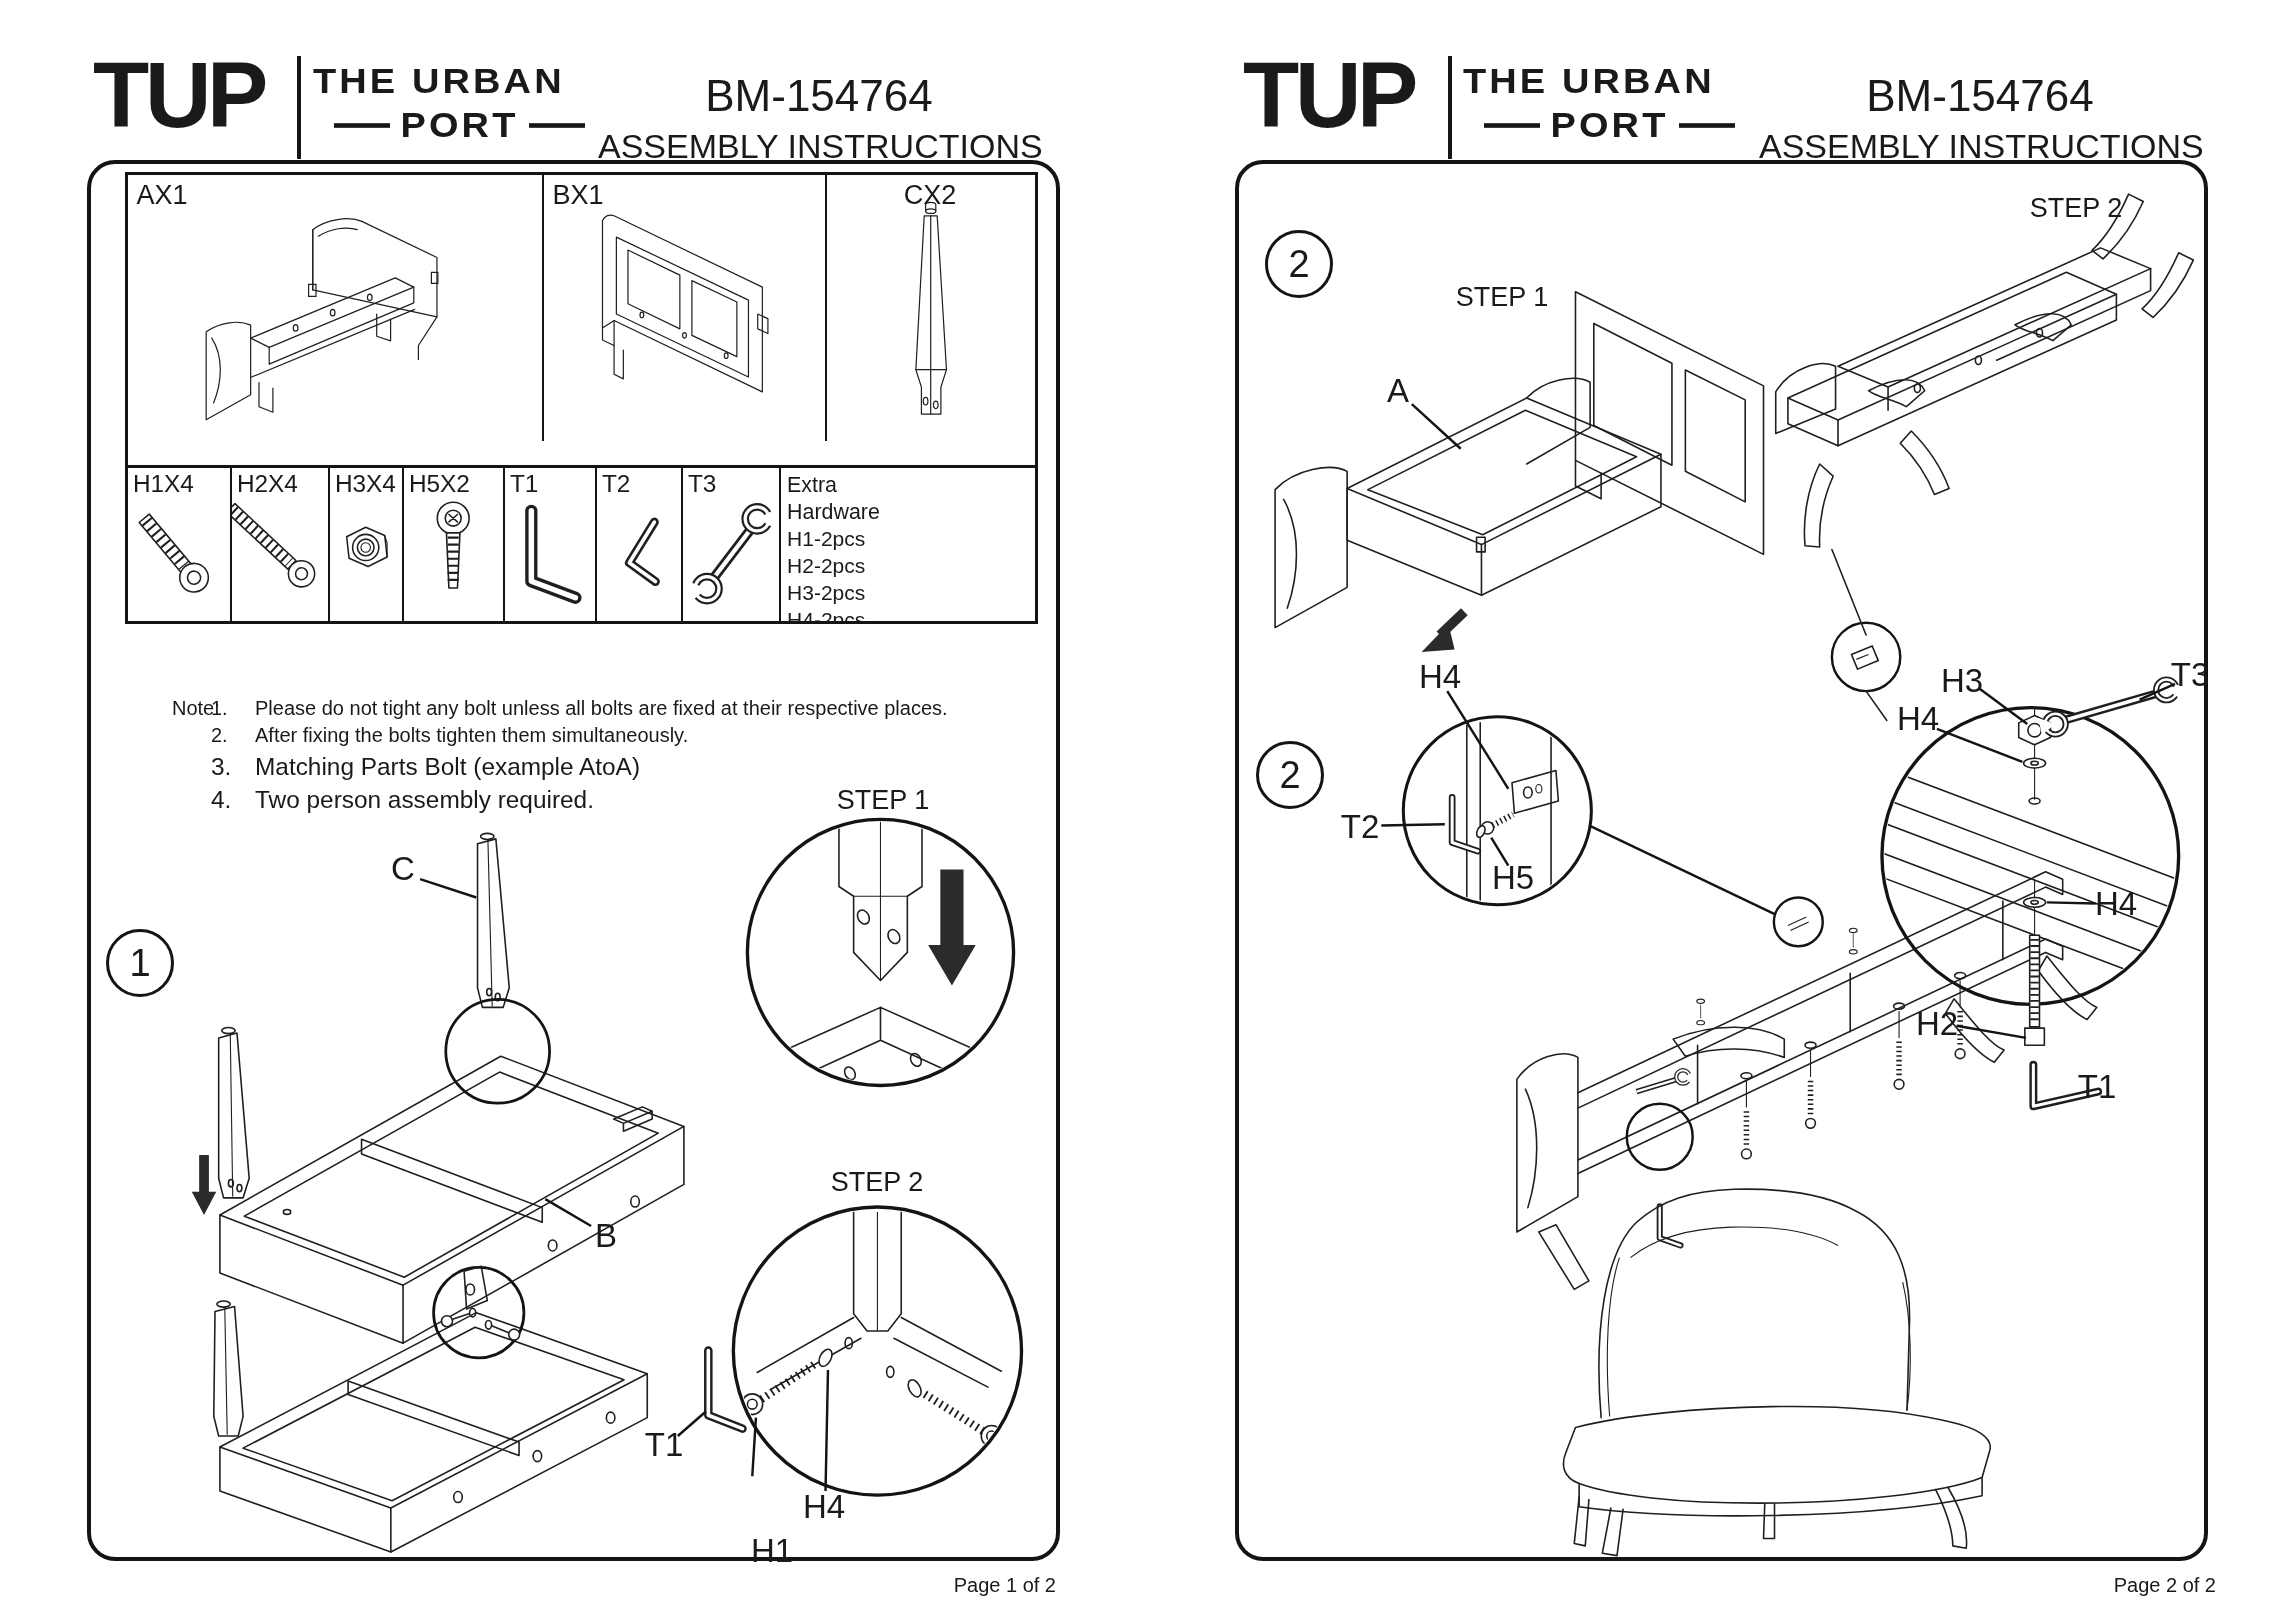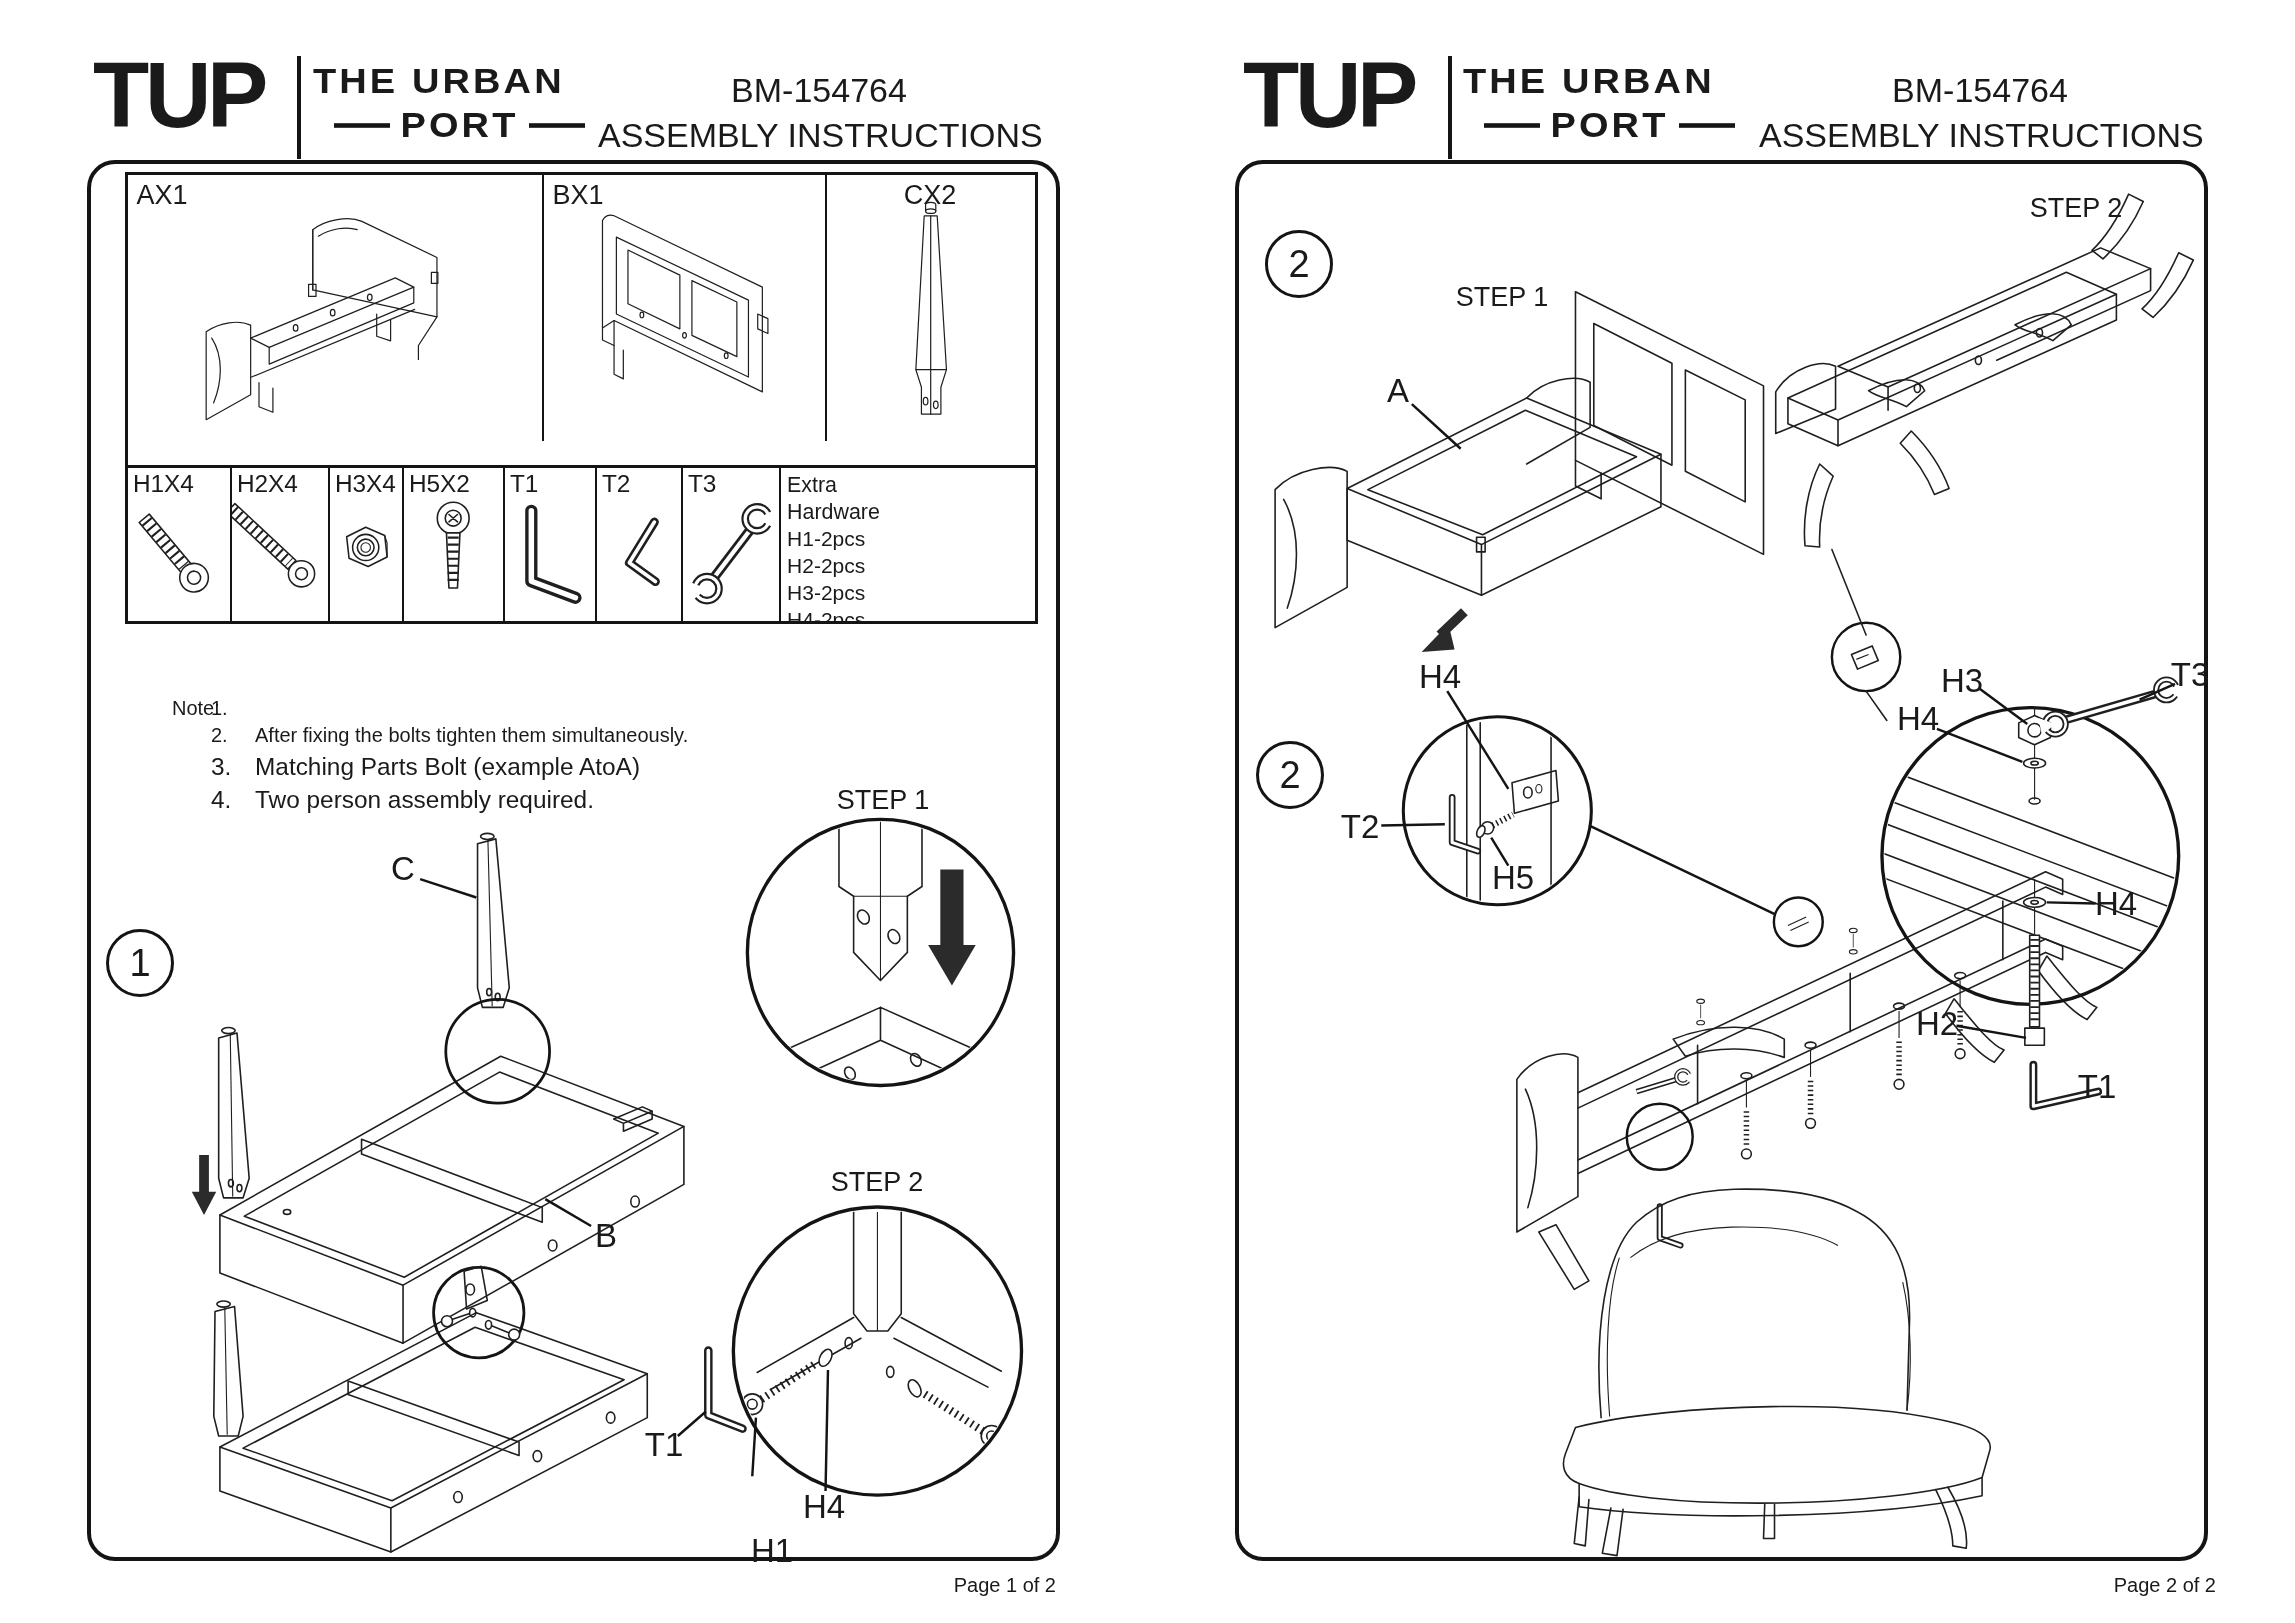--- a/index.html
+++ b/index.html
@@ -12,21 +12,21 @@
   #page1{left:0;} #page2{left:1148px;}
   .abs{position:absolute;}
   
   .logo-tup{font-size:92px;font-weight:800;letter-spacing:-4.3px;line-height:1;text-align:right;}
   .logo-bar{width:3.7px;background:#151515;}
   .brand{width:293px;}
   .brand-line1{display:block;font-size:38px;font-weight:700;letter-spacing:3.1px;transform:scaleY(.92);white-space:nowrap;}
   .brand-line2{display:flex;align-items:center;justify-content:center;gap:11px;font-size:38px;font-weight:700;letter-spacing:3.1px;margin-top:1.2px;transform:scaleY(.92);}
   .brand-dash{display:inline-block;width:56px;height:4.3px;background:#151515;}
   .title-block{width:442px;text-align:center;}
-  .title-model{display:block;font-size:34px;}
+  .title-model{display:block;font-size:44px;}
   .title-sub{display:block;font-size:34px;margin-top:5.5px;white-space:nowrap;}
   
   .content-box{left:87px;top:160px;width:965px;height:1393px;border:4.9px solid #141414;border-radius:28px;}
   
   .parts-table{left:125px;top:172px;width:913px;border:3.7px solid #141414;box-sizing:border-box;background:#fff;}
   .parts-row{display:grid;}
   .parts-row.top{grid-template-columns:416px 283px 206px;height:266px;}
   .parts-row.bottom{grid-template-columns:104px 98px 74px 101px 92px 86px 98px 107px 143px;height:153px;border-top:3.1px solid #141414;margin-top:24px;}
   .pcell{border-right:2.4px solid #141414;position:relative;overflow:hidden;}
   .pcell:last-child{border-right:none;}
@@ -213,20 +213,21 @@
 
         </div>
       </div>
     </div>
   </div>
 
   <div class="abs notes">
     <div class="note-row nr1">
       <span class="note-head">Note:</span>
       <span class="note-num">1.</span>
+      <span class="note-text">Please do not tight any bolt unless all bolts are fixed at their respective places.</span>
     </div>
     <div class="note-row nr2">
       <span class="note-head"></span>
       <span class="note-num">2.</span>
       <span class="note-text">After fixing the bolts tighten them simultaneously.</span>
     </div>
     <div class="note-row big nr3">
       <span class="note-head"></span>
       <span class="note-num">3.</span>
       <span class="note-text">Matching Parts Bolt (example AtoA)</span>

